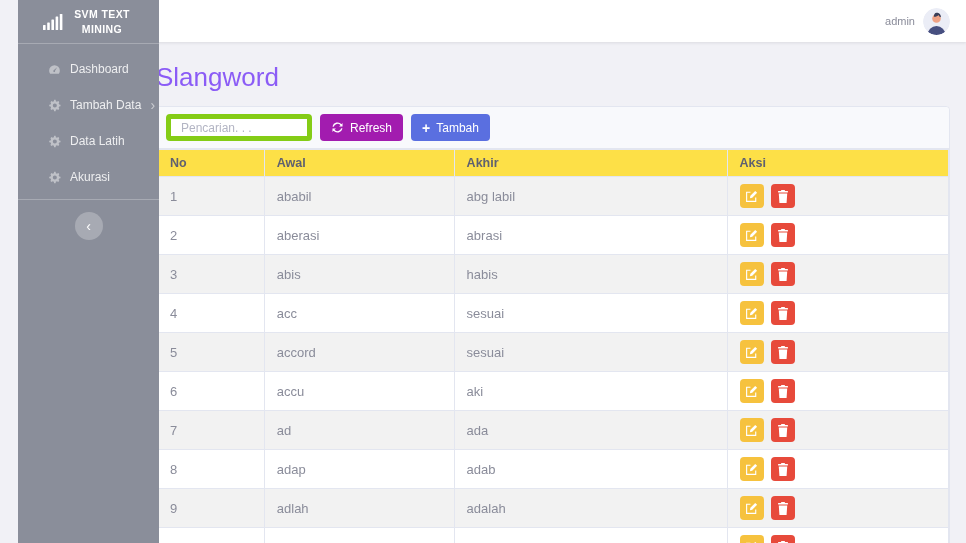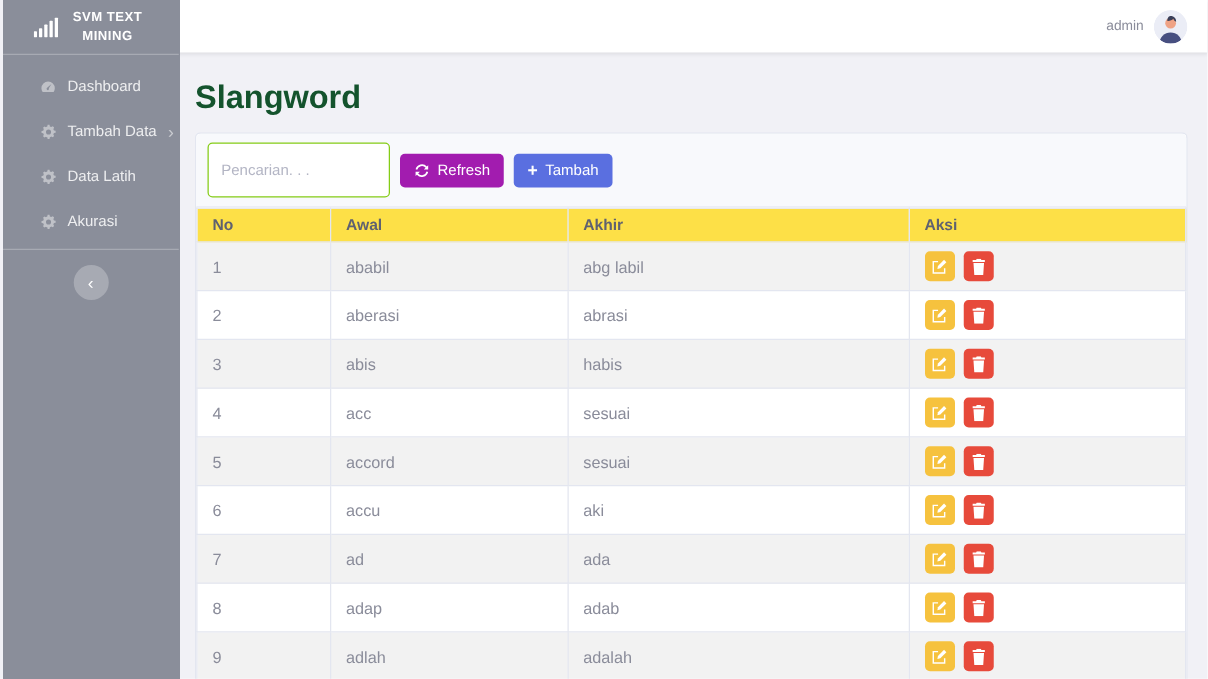--- a/index.html
+++ b/index.html
@@ -5,21 +5,21 @@
   * { box-sizing: border-box; }
   html,body { margin:0; padding:0; }
   body {
     width:966px; height:543px; overflow:hidden;
     font-family:"Liberation Sans", sans-serif;
     background:#f1f1f6;
   }
 
   
   .sidebar {
-    position:fixed; left:2px; top:0; width:141px; height:543px;
+    position:fixed; left:18px; top:0; width:141px; height:543px;
     background:#8a8e9a; z-index:10;
   }
   .brand {
     height:43px; display:flex; align-items:center; justify-content:center;
     gap:7px; padding:6px 4px;
   }
   .brand-bars { display:flex; }
   .brand-text {
     color:#ffffff; font-weight:700; font-size:10.5px; letter-spacing:.4px;
     line-height:1.35; text-align:center; width:64px; white-space:pre-line;
@@ -48,30 +48,30 @@
     box-shadow:0 1px 3px rgba(58,59,69,.12);
     display:flex; align-items:center; justify-content:flex-end;
     padding-right:16px; position:relative; z-index:5;
   }
   .user-menu { display:flex; align-items:center; gap:8px; cursor:pointer; }
   .user-name { font-size:11px; color:#8a8c9a; }
   .avatar { width:27px; height:27px; border-radius:50%; overflow:hidden; display:inline-flex; }
 
   
   .content { margin-left:141px; padding:12px 16px 0 15px; }
-  .page-title { font-size:26px; font-weight:700; color:#14532d; margin:8px 0 13px 0; }
+  .page-title { font-size:26px; font-weight:400; color:#8b5cf6; margin:8px 0 13px 0; }
 
   .card { background:#fff; border:1px solid #e3e6f0; border-radius:4px; }
   .card-header {
     background:#f8f9fc; border-bottom:1px solid #e3e6f0;
     padding:7px 9px; display:flex; align-items:center; gap:8px;
     border-radius:4px 4px 0 0;
   }
   .search-input {
-    width:146px; height:44px; border:1px solid #84cc16; border-radius:4px;
+    width:146px; height:27px; border:5px solid #84cc16; border-radius:4px;
     padding:0 10px; font-size:12px; color:#6e707e; outline:none;
     font-family:"Liberation Sans", sans-serif;
   }
   .search-input::placeholder { color:#b3b5c4; }
   .btn {
     display:inline-flex; align-items:center; gap:6px; border:none; border-radius:4px;
     color:#fff; font-size:12px; padding:0 11px; height:27px; cursor:pointer;
     font-family:"Liberation Sans", sans-serif;
   }
   .btn svg { flex:none; }

